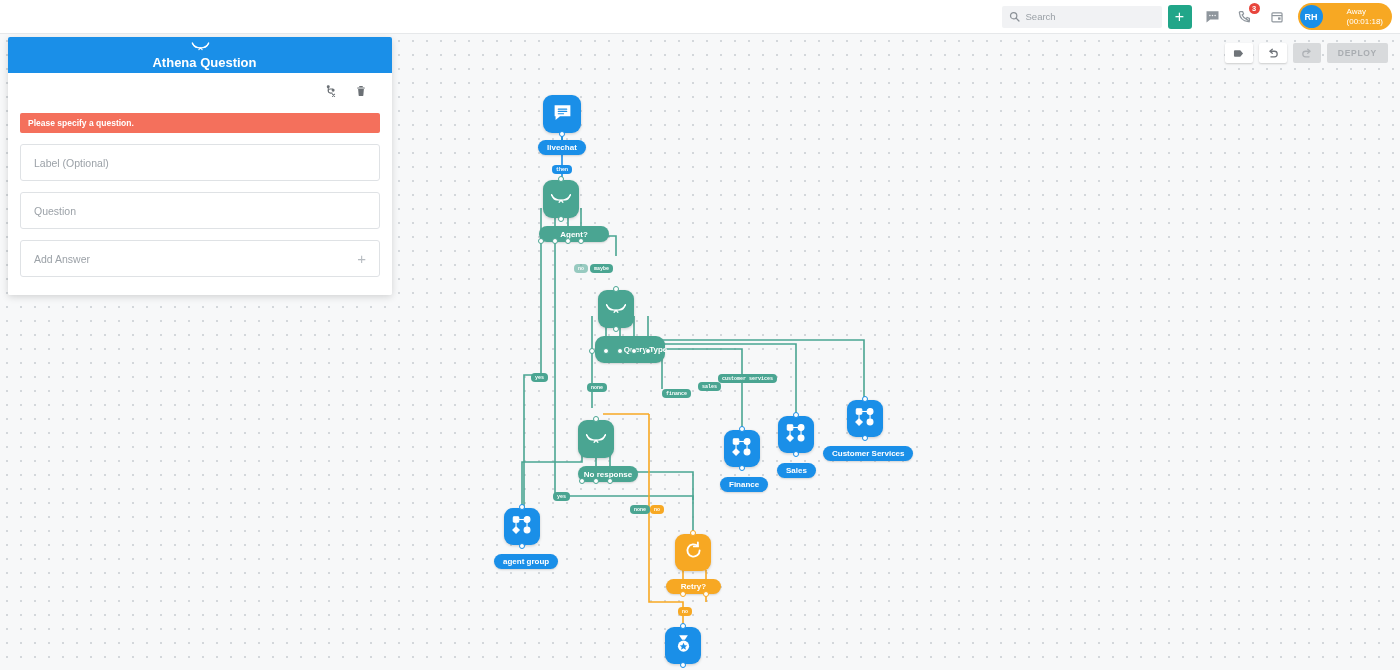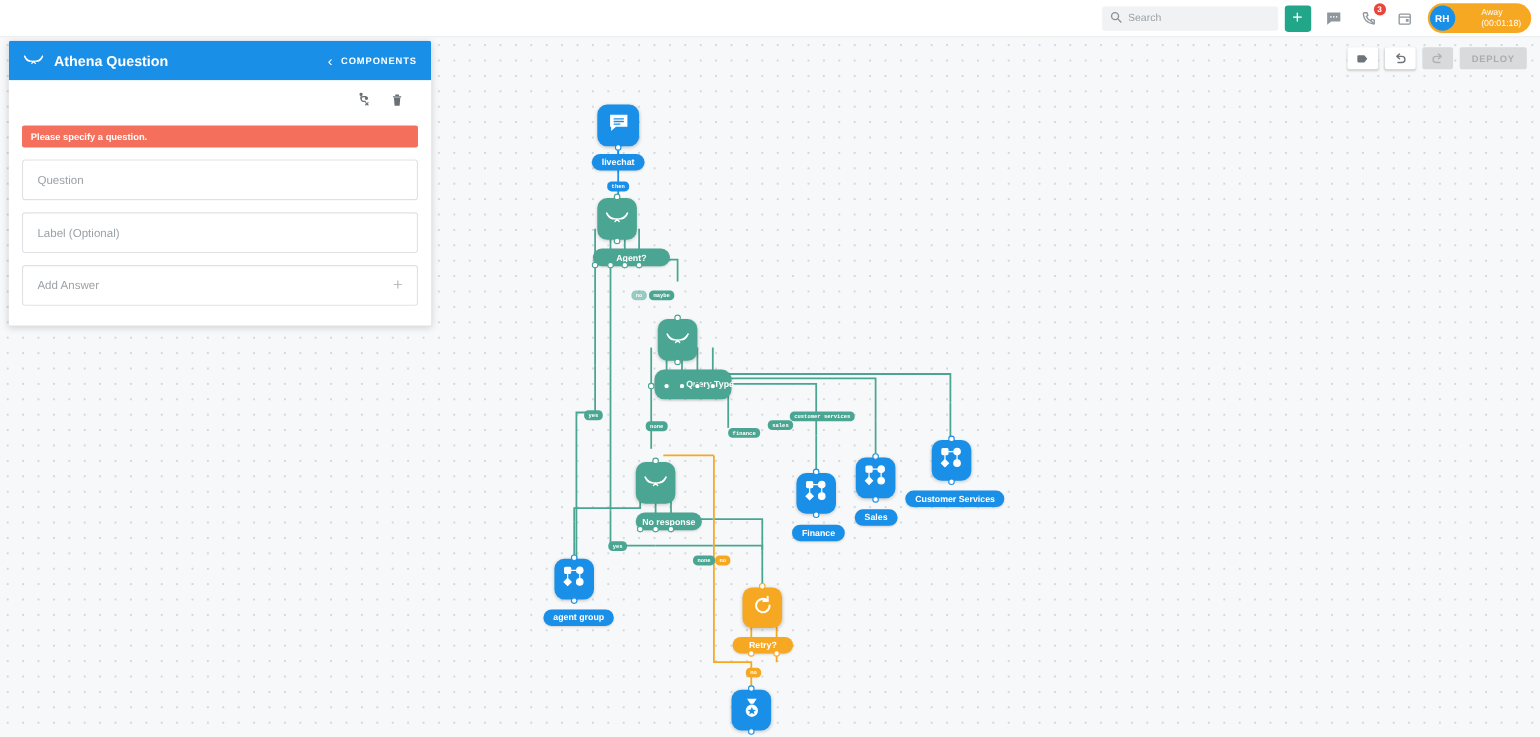--- a/index.html
+++ b/index.html
@@ -106,21 +106,21 @@
 
   
   .panel {
     position: absolute; top: 37px; left: 8px;
     width: 384px; z-index: 30;
     box-shadow: 0 2px 7px rgba(0,0,0,.15);
     border-radius: 2px; overflow: hidden;
   }
   .panel-head {
     height: 36px; background: #1a8fe8;
-    display: flex; align-items: center; padding: 0 13px;
+    display: flex; align-items: center; padding: 0 13px; flex-direction: column;
   }
   .panel-title {
     color: #fff; font-size: 13px; font-weight: bold;
     margin-left: 9px; flex: 1;
   }
   .components-link {
     display: flex; align-items: center;
     color: #fff; font-size: 8.5px; font-weight: bold;
     letter-spacing: .8px; cursor: pointer;
   }
@@ -547,25 +547,25 @@
           <rect x="7" y="1.6" width="6" height="2" rx=".6"></rect>
           <rect x="3.6" y="4.2" width="12.8" height="1.8" rx=".6"></rect>
           <path d="M5.2 6.6h9.6l-.9 11.1a.9.9 0 0 1-.9.8H7a.9.9 0 0 1-.9-.8z"></path>
         </svg>
       </span>
     </div>
 
     <div class="alert">Please specify a question.</div>
 
     <div class="field tall">
+      <span>Label (Optional)</span>
+    </div>
+
+    <div class="field tall">
       <span>Question</span>
-    </div>
-
-    <div class="field tall">
-      <span>Label (Optional)</span>
     </div>
 
     <div class="field tall">
       <span>Add Answer</span>
       <span class="plusico">+</span>
     </div>
 
   </div>
 </div>
 

